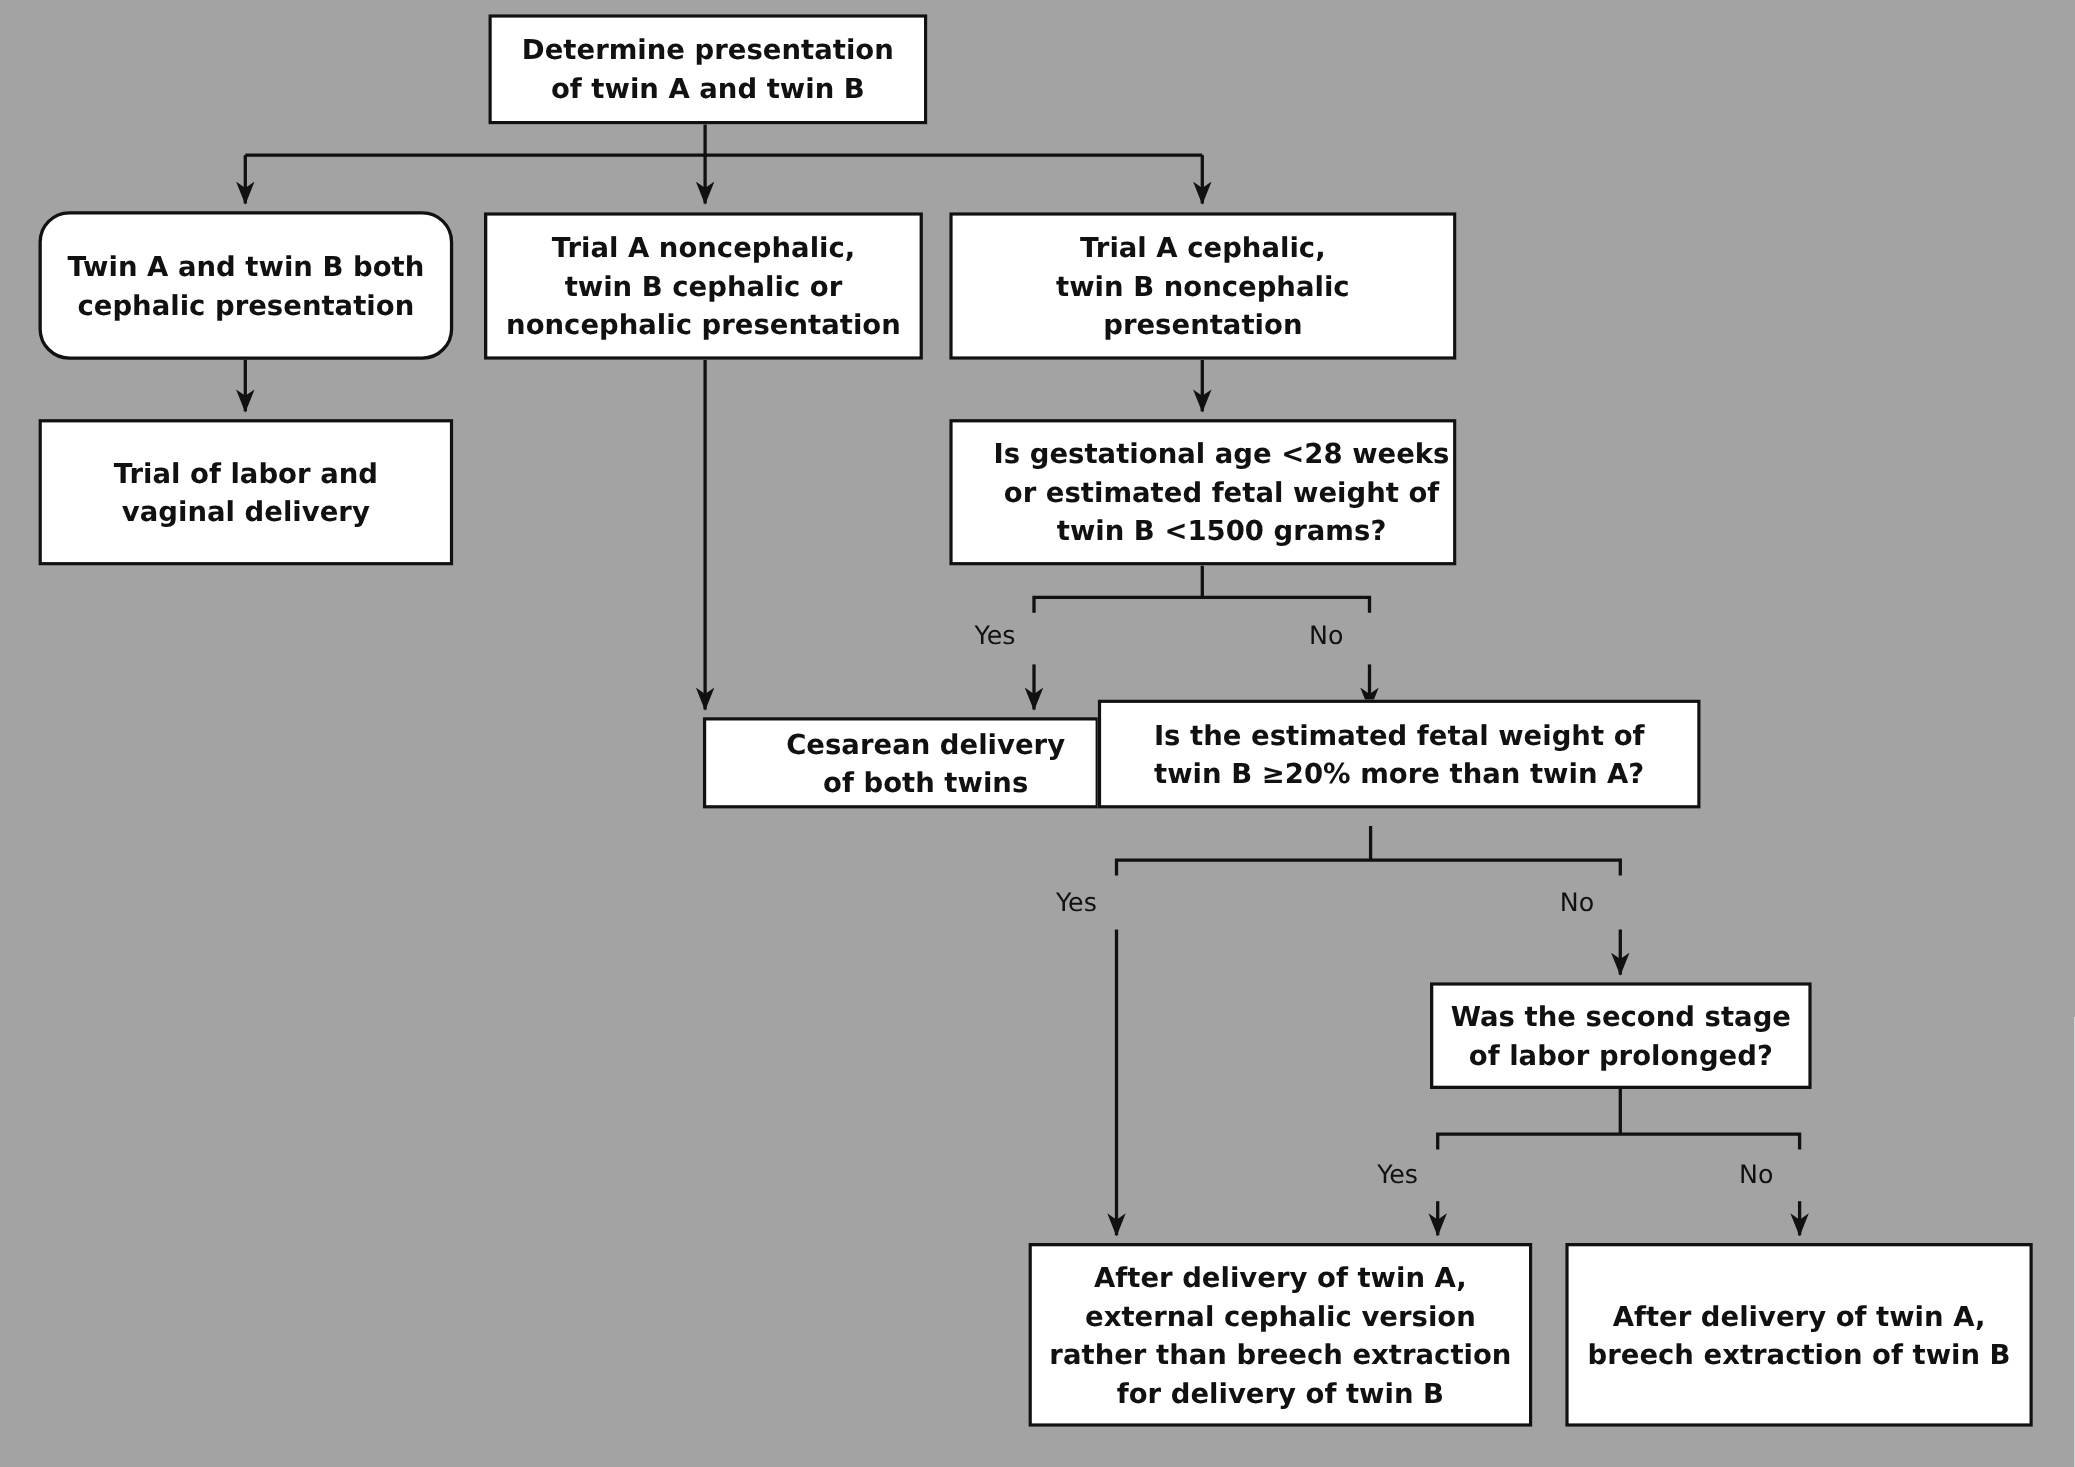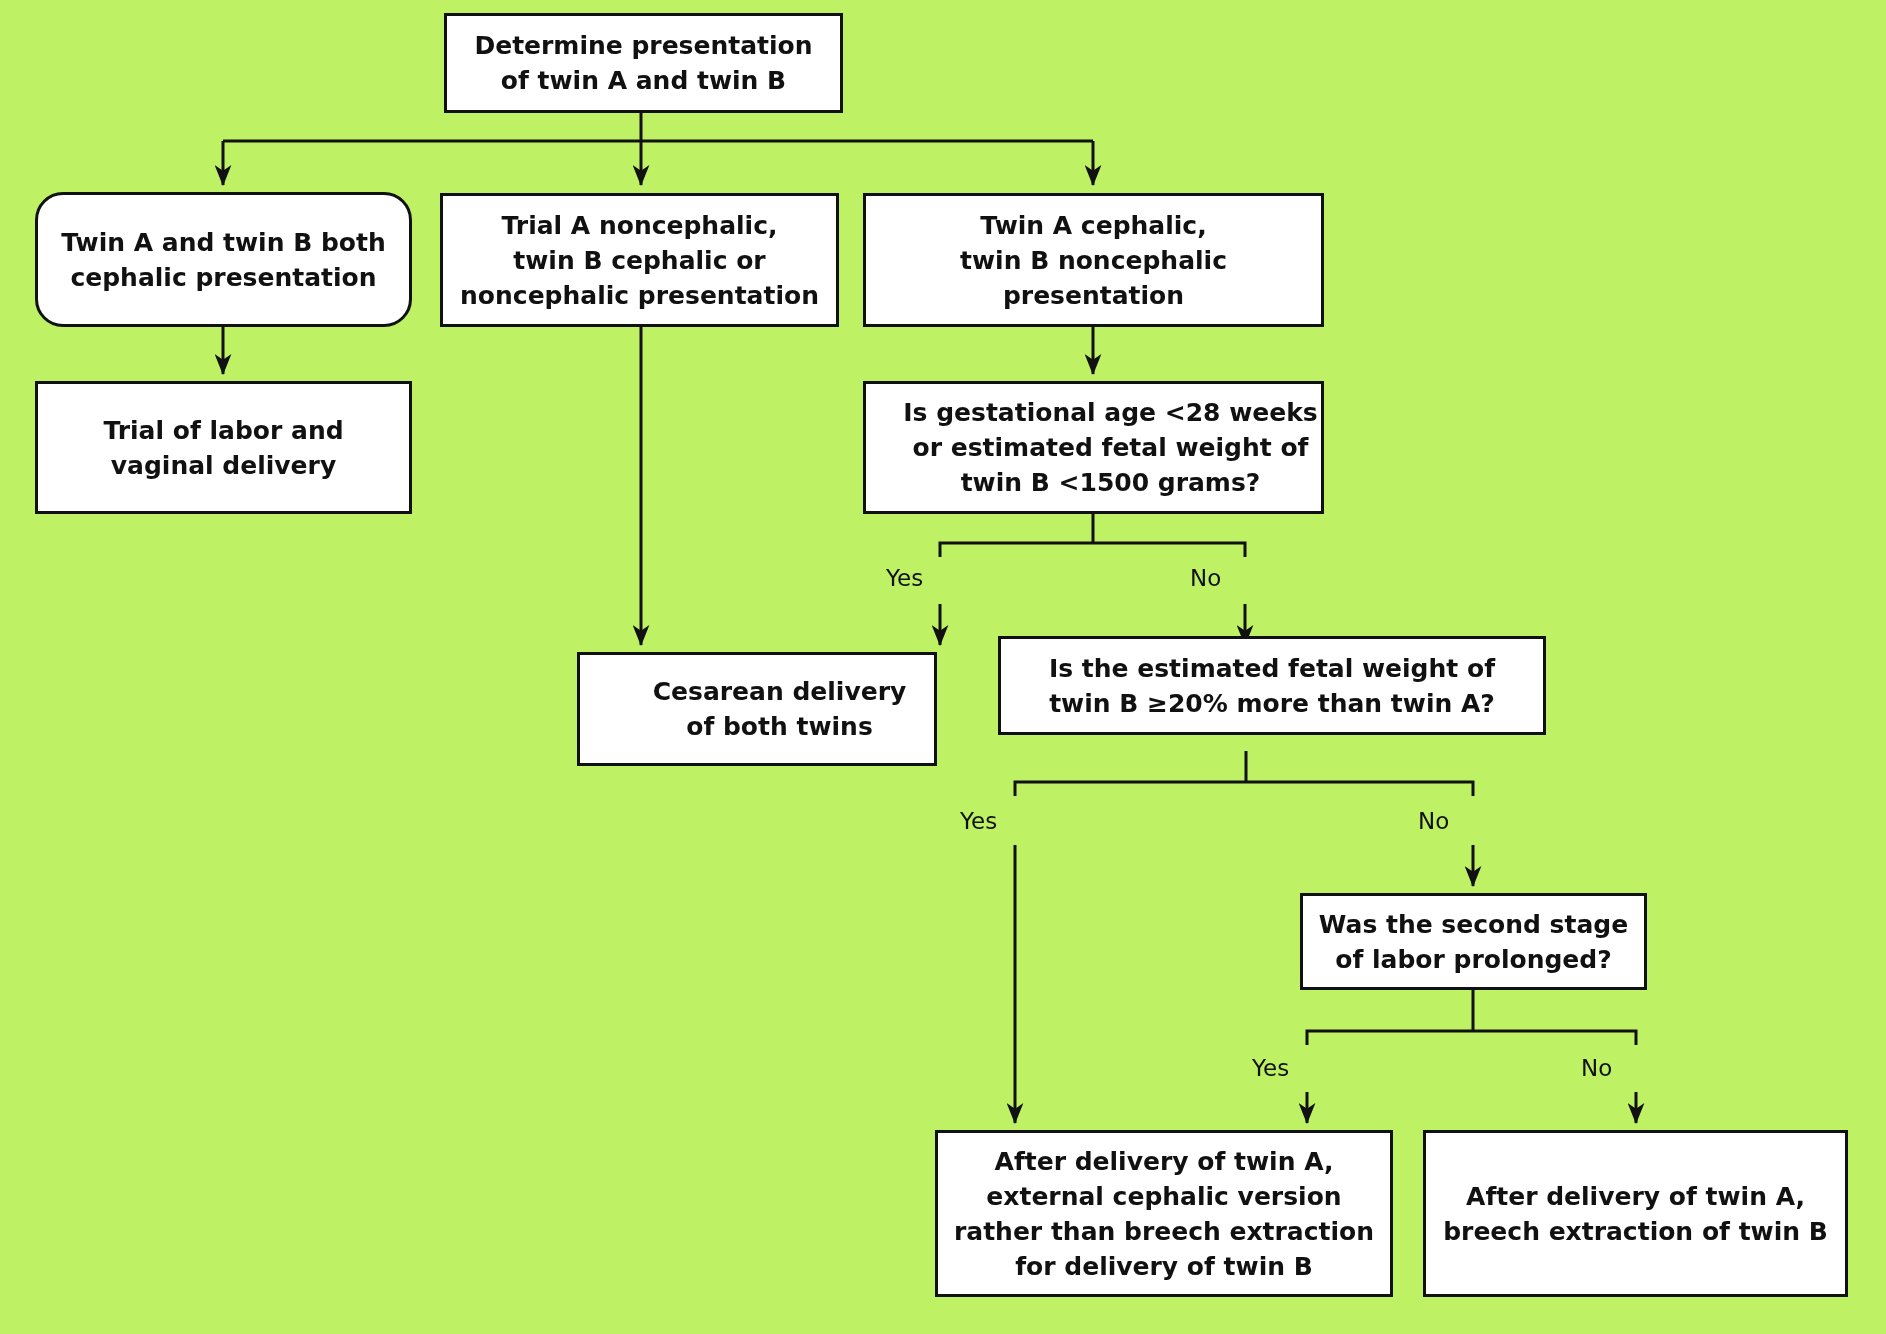--- a/index.html
+++ b/index.html
@@ -4,21 +4,21 @@
 <style>
   html, body {
     margin: 0;
     padding: 0;
     background: #ffffff;
   }
   #canvas {
     position: relative;
     width: 1886px;
     height: 1334px;
-    background: #bef264;
+    background: #a3a3a3;
     font-family: "DejaVu Sans", "Liberation Sans", sans-serif;
     color: #111111;
   }
   #connectors {
     position: absolute;
     left: 0;
     top: 0;
     width: 1886px;
     height: 1334px;
   }
@@ -102,37 +102,37 @@
 cephalic presentation</span>
   </div>
 
   <div class="node" style="left:440px; top:193px; width:399px; height:134px;">
     <span>Trial A noncephalic,
 twin B cephalic or
 noncephalic presentation</span>
   </div>
 
   <div class="node" style="left:863px; top:193px; width:461px; height:134px;">
-    <span>Twin A cephalic,
+    <span>Trial A cephalic,
 twin B noncephalic
 presentation</span>
   </div>
 
   <div class="node" style="left:35px; top:381px; width:377px; height:133px;">
     <span>Trial of labor and
 vaginal delivery</span>
   </div>
 
   <div class="node" style="left:863px; top:381px; width:461px; height:133px;padding-left:34px;">
     <span>Is gestational age &lt;28 weeks
 or estimated fetal weight of
 twin B &lt;1500 grams?</span>
   </div>
 
-  <div class="node" style="left:577px; top:652px; width:360px; height:114px;padding-left:45px;">
+  <div class="node" style="left:639px; top:652px; width:360px; height:83px;padding-left:45px;">
     <span>Cesarean delivery
 of both twins</span>
   </div>
 
   <div class="node" style="left:998px; top:636px; width:548px; height:99px;">
     <span>Is the estimated fetal weight of
 twin B ≥20% more than twin A?</span>
   </div>
 
   <div class="node" style="left:1300px; top:893px; width:347px; height:97px;">

